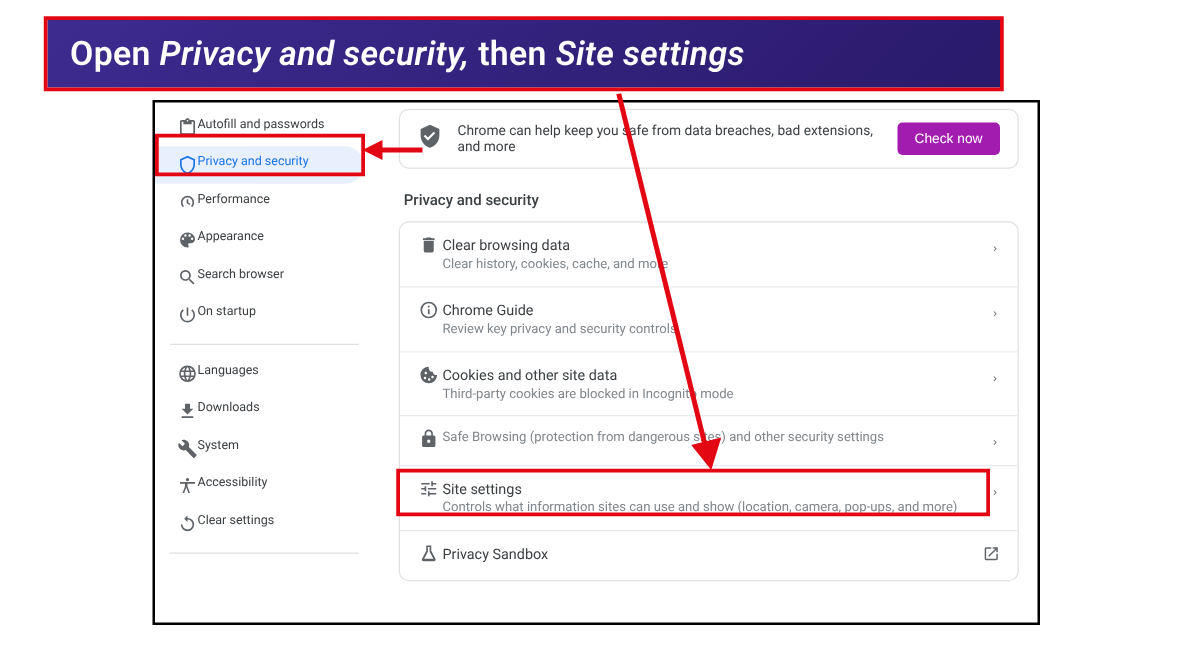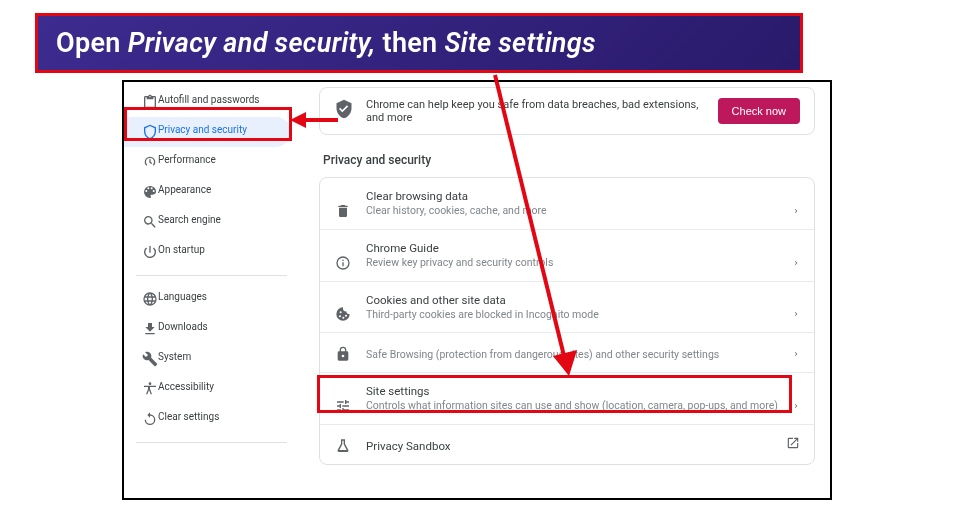--- a/index.html
+++ b/index.html
@@ -13,26 +13,26 @@
     .sidebar-icon { width: 16px; height: 16px; display: flex; align-items: center; justify-content: center; flex-shrink: 0; }
     .sidebar-icon svg { width: 16px; height: 16px; fill: #5f6368; }
     .sidebar-item.selected .sidebar-icon svg { fill: #1a73e8; }
     .sidebar-divider { height: 1px; background: #e0e0e0; margin: 8px 12px; }
     
     .main { position: absolute; top: 0; left: 190px; right: 0; height: 100%; padding: 5px 15px 0 5px; overflow: hidden; }
     
     .safety-banner { border: 1px solid #e0e0e0; border-radius: 8px; padding: 10px 14px; display: flex; align-items: center; gap: 12px; margin-bottom: 18px; }
     .safety-banner .shield svg { width: 20px; height: 20px; fill: #5f6368; }
     .safety-text { font-size: 11px; color: #3c4043; flex: 1; }
-    .check-btn { background: #be185d; color: #fff; border: none; border-radius: 4px; padding: 7px 14px; font-size: 11px; font-weight: 500; cursor: pointer; }
+    .check-btn { background: #a21caf; color: #fff; border: none; border-radius: 4px; padding: 7px 14px; font-size: 11px; font-weight: 500; cursor: pointer; }
     
     .section-title { font-size: 12px; color: #3c4043; margin: 0 0 10px 4px; font-weight: 500; }
     
     .card { border: 1px solid #e0e0e0; border-radius: 8px; overflow: hidden; }
-    .row { display: flex; align-items: flex-end; padding: 10px 14px; gap: 14px; border-bottom: 1px solid #e8eaed; cursor: pointer; position: relative; }
+    .row { display: flex; align-items: flex-start; padding: 10px 14px; gap: 2px; border-bottom: 1px solid #e8eaed; cursor: pointer; position: relative; }
     .row:last-child { border-bottom: none; }
     .row-icon { width: 18px; display: flex; justify-content: center; }
     .row-icon svg { width: 16px; height: 16px; fill: #5f6368; }
     .row-body { flex: 1; min-width: 0; }
     .row-title { font-size: 11.5px; color: #3c4043; line-height: 1.4; }
     .row-sub { font-size: 10.5px; color: #80868b; line-height: 1.4; }
     .row-caret svg { width: 8px; height: 8px; fill: #5f6368; }
     .row-ext svg { width: 14px; height: 14px; fill: #5f6368; }
     
     
@@ -101,21 +101,21 @@
           </svg>
         </span>
       <span>Appearance</span>
     </div>
     <div class="sidebar-item">
       <span class="sidebar-icon">
           <svg viewBox="0 0 24 24">
             <path d="M15.5 14h-.79l-.28-.27A6.47 6.47 0 0 0 16 9.5 6.5 6.5 0 1 0 9.5 16c1.61 0 3.09-.59 4.23-1.57l.27.28v.79l5 4.99L20.49 19l-4.99-5zm-6 0C7.01 14 5 11.99 5 9.5S7.01 5 9.5 5 14 7.01 14 9.5 11.99 14 9.5 14z"></path>
           </svg>
         </span>
-      <span>Search engine</span>
+      <span>Search browser</span>
     </div>
     <div class="sidebar-item">
       <span class="sidebar-icon">
           <svg viewBox="0 0 24 24">
             <path d="M13 3h-2v10h2V3zm4.83 2.17-1.42 1.42A7 7 0 1 1 5 12a6.96 6.96 0 0 1 2.59-5.41L6.17 5.17A9 9 0 1 0 21 12a8.96 8.96 0 0 0-3.17-6.83z"></path>
           </svg>
         </span>
       <span>On startup</span>
     </div>
     <div class="sidebar-divider"></div>

